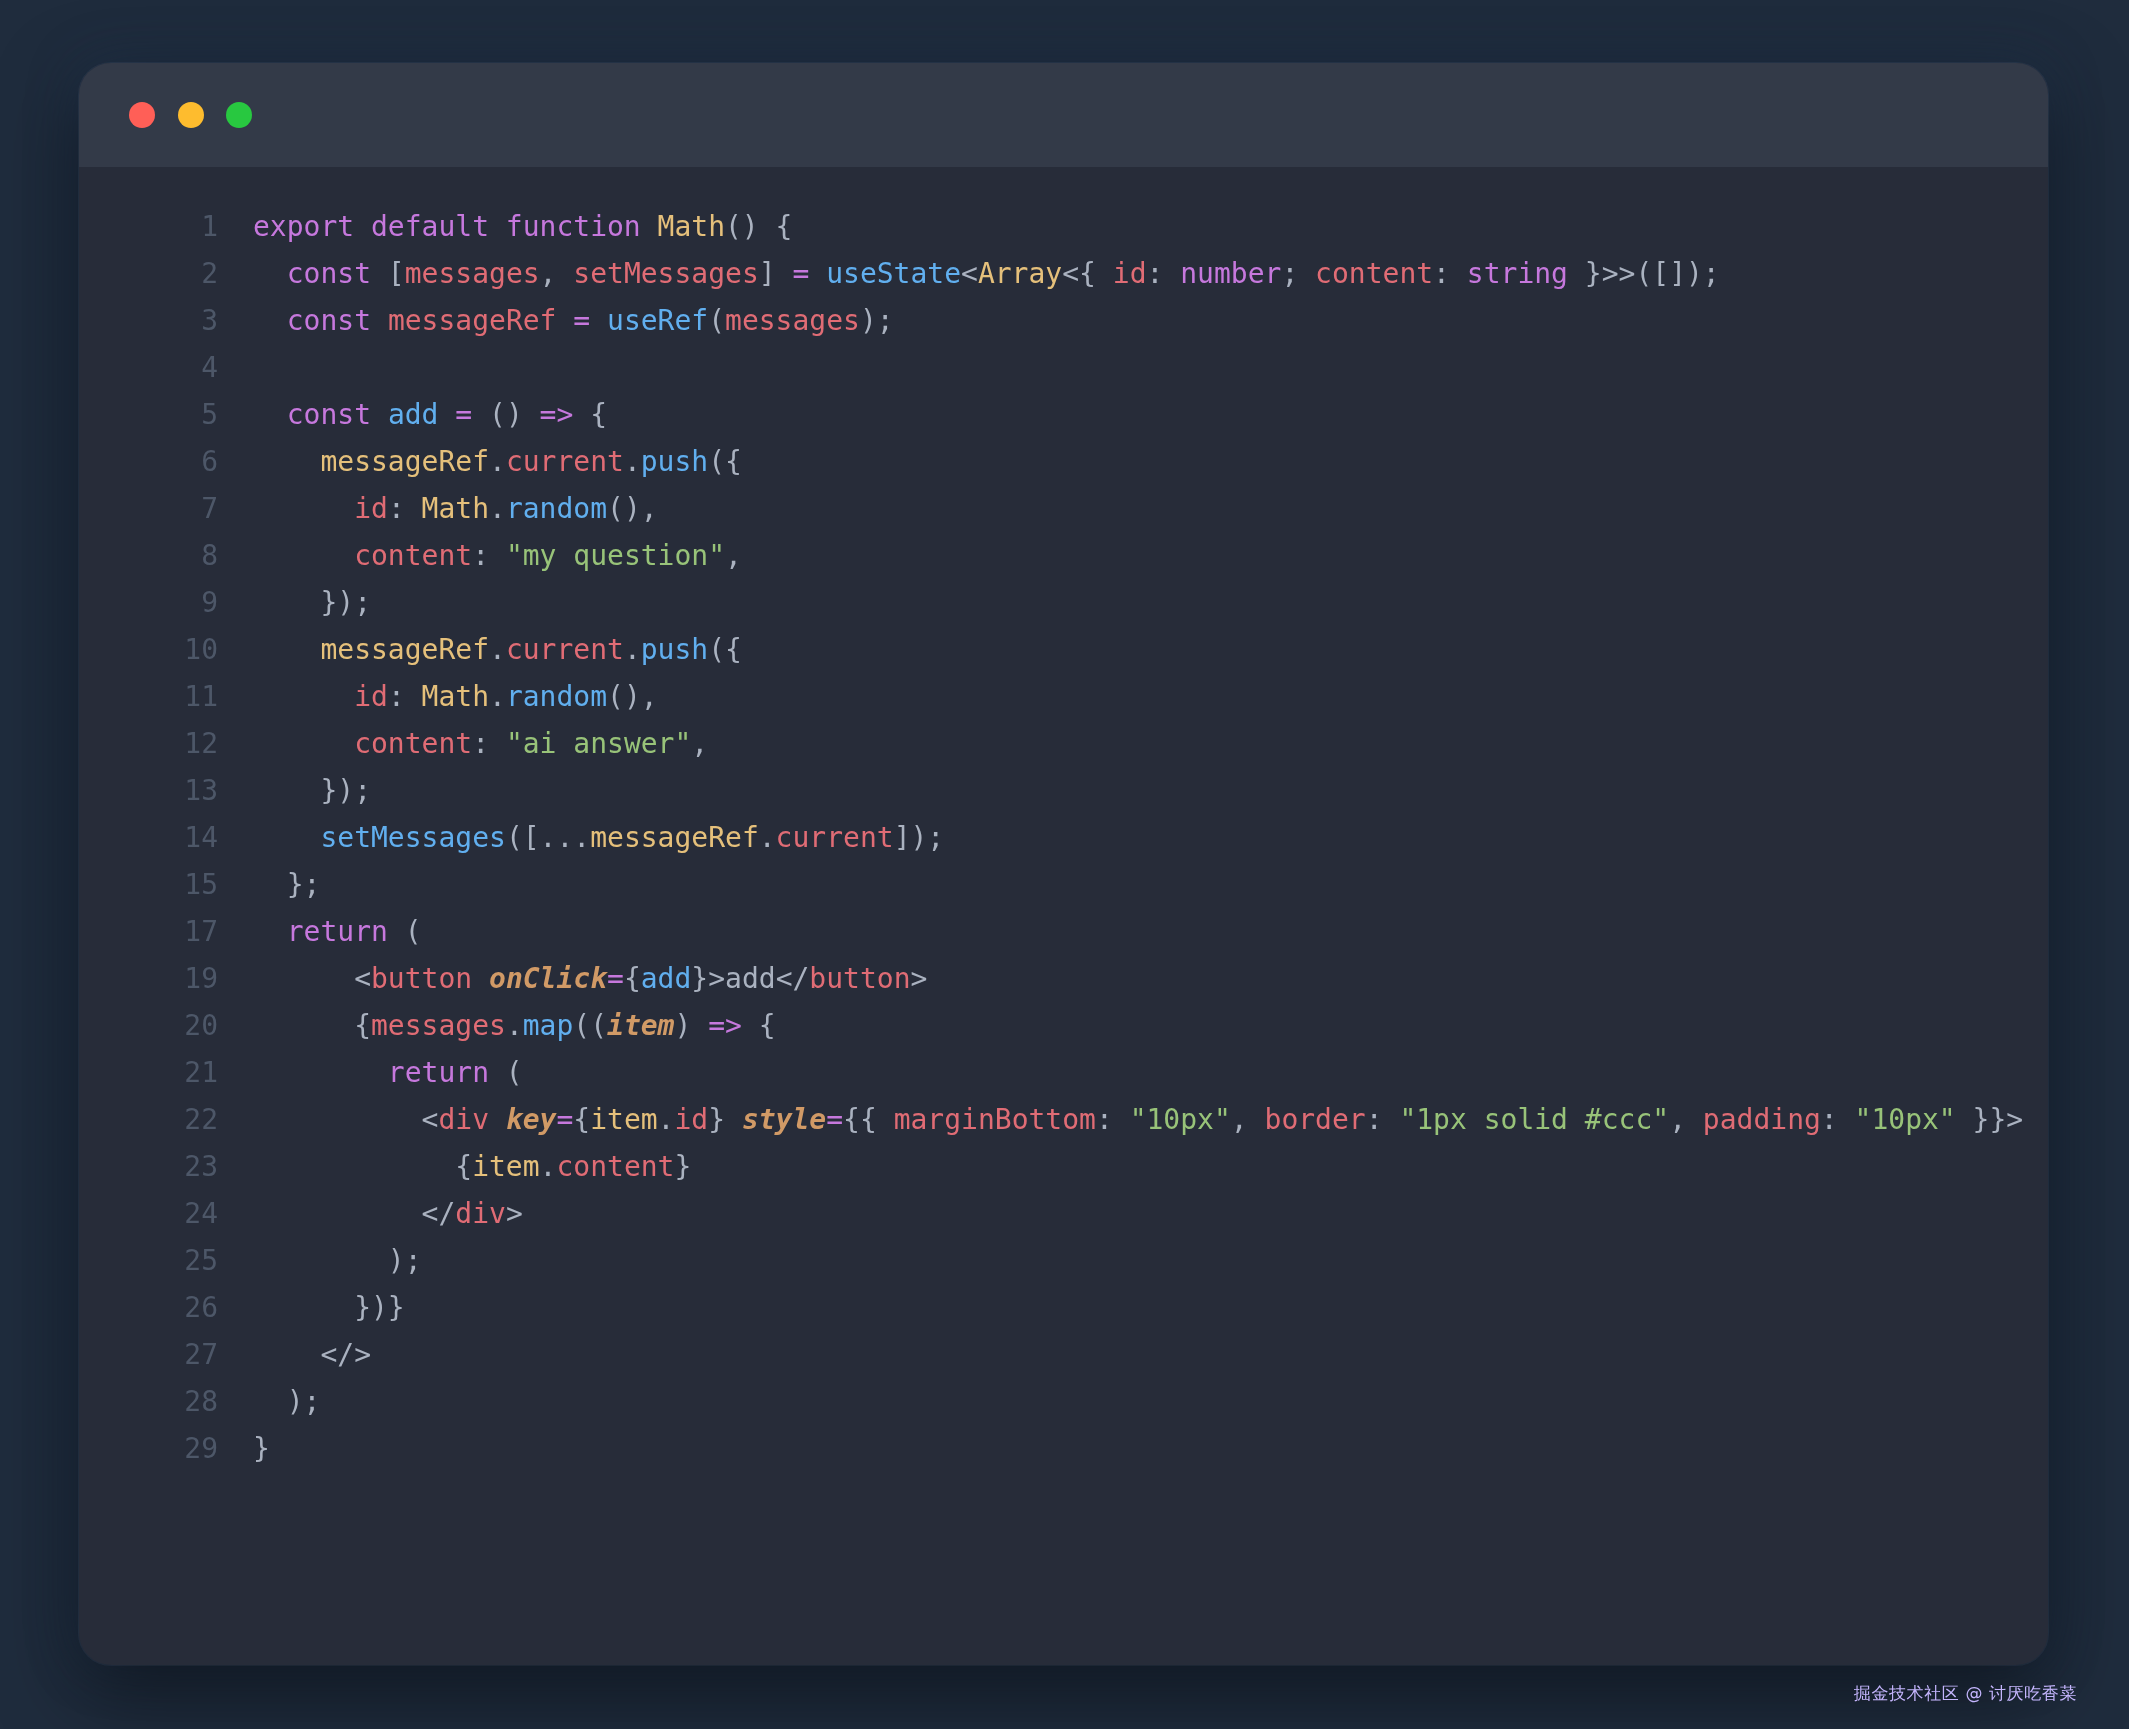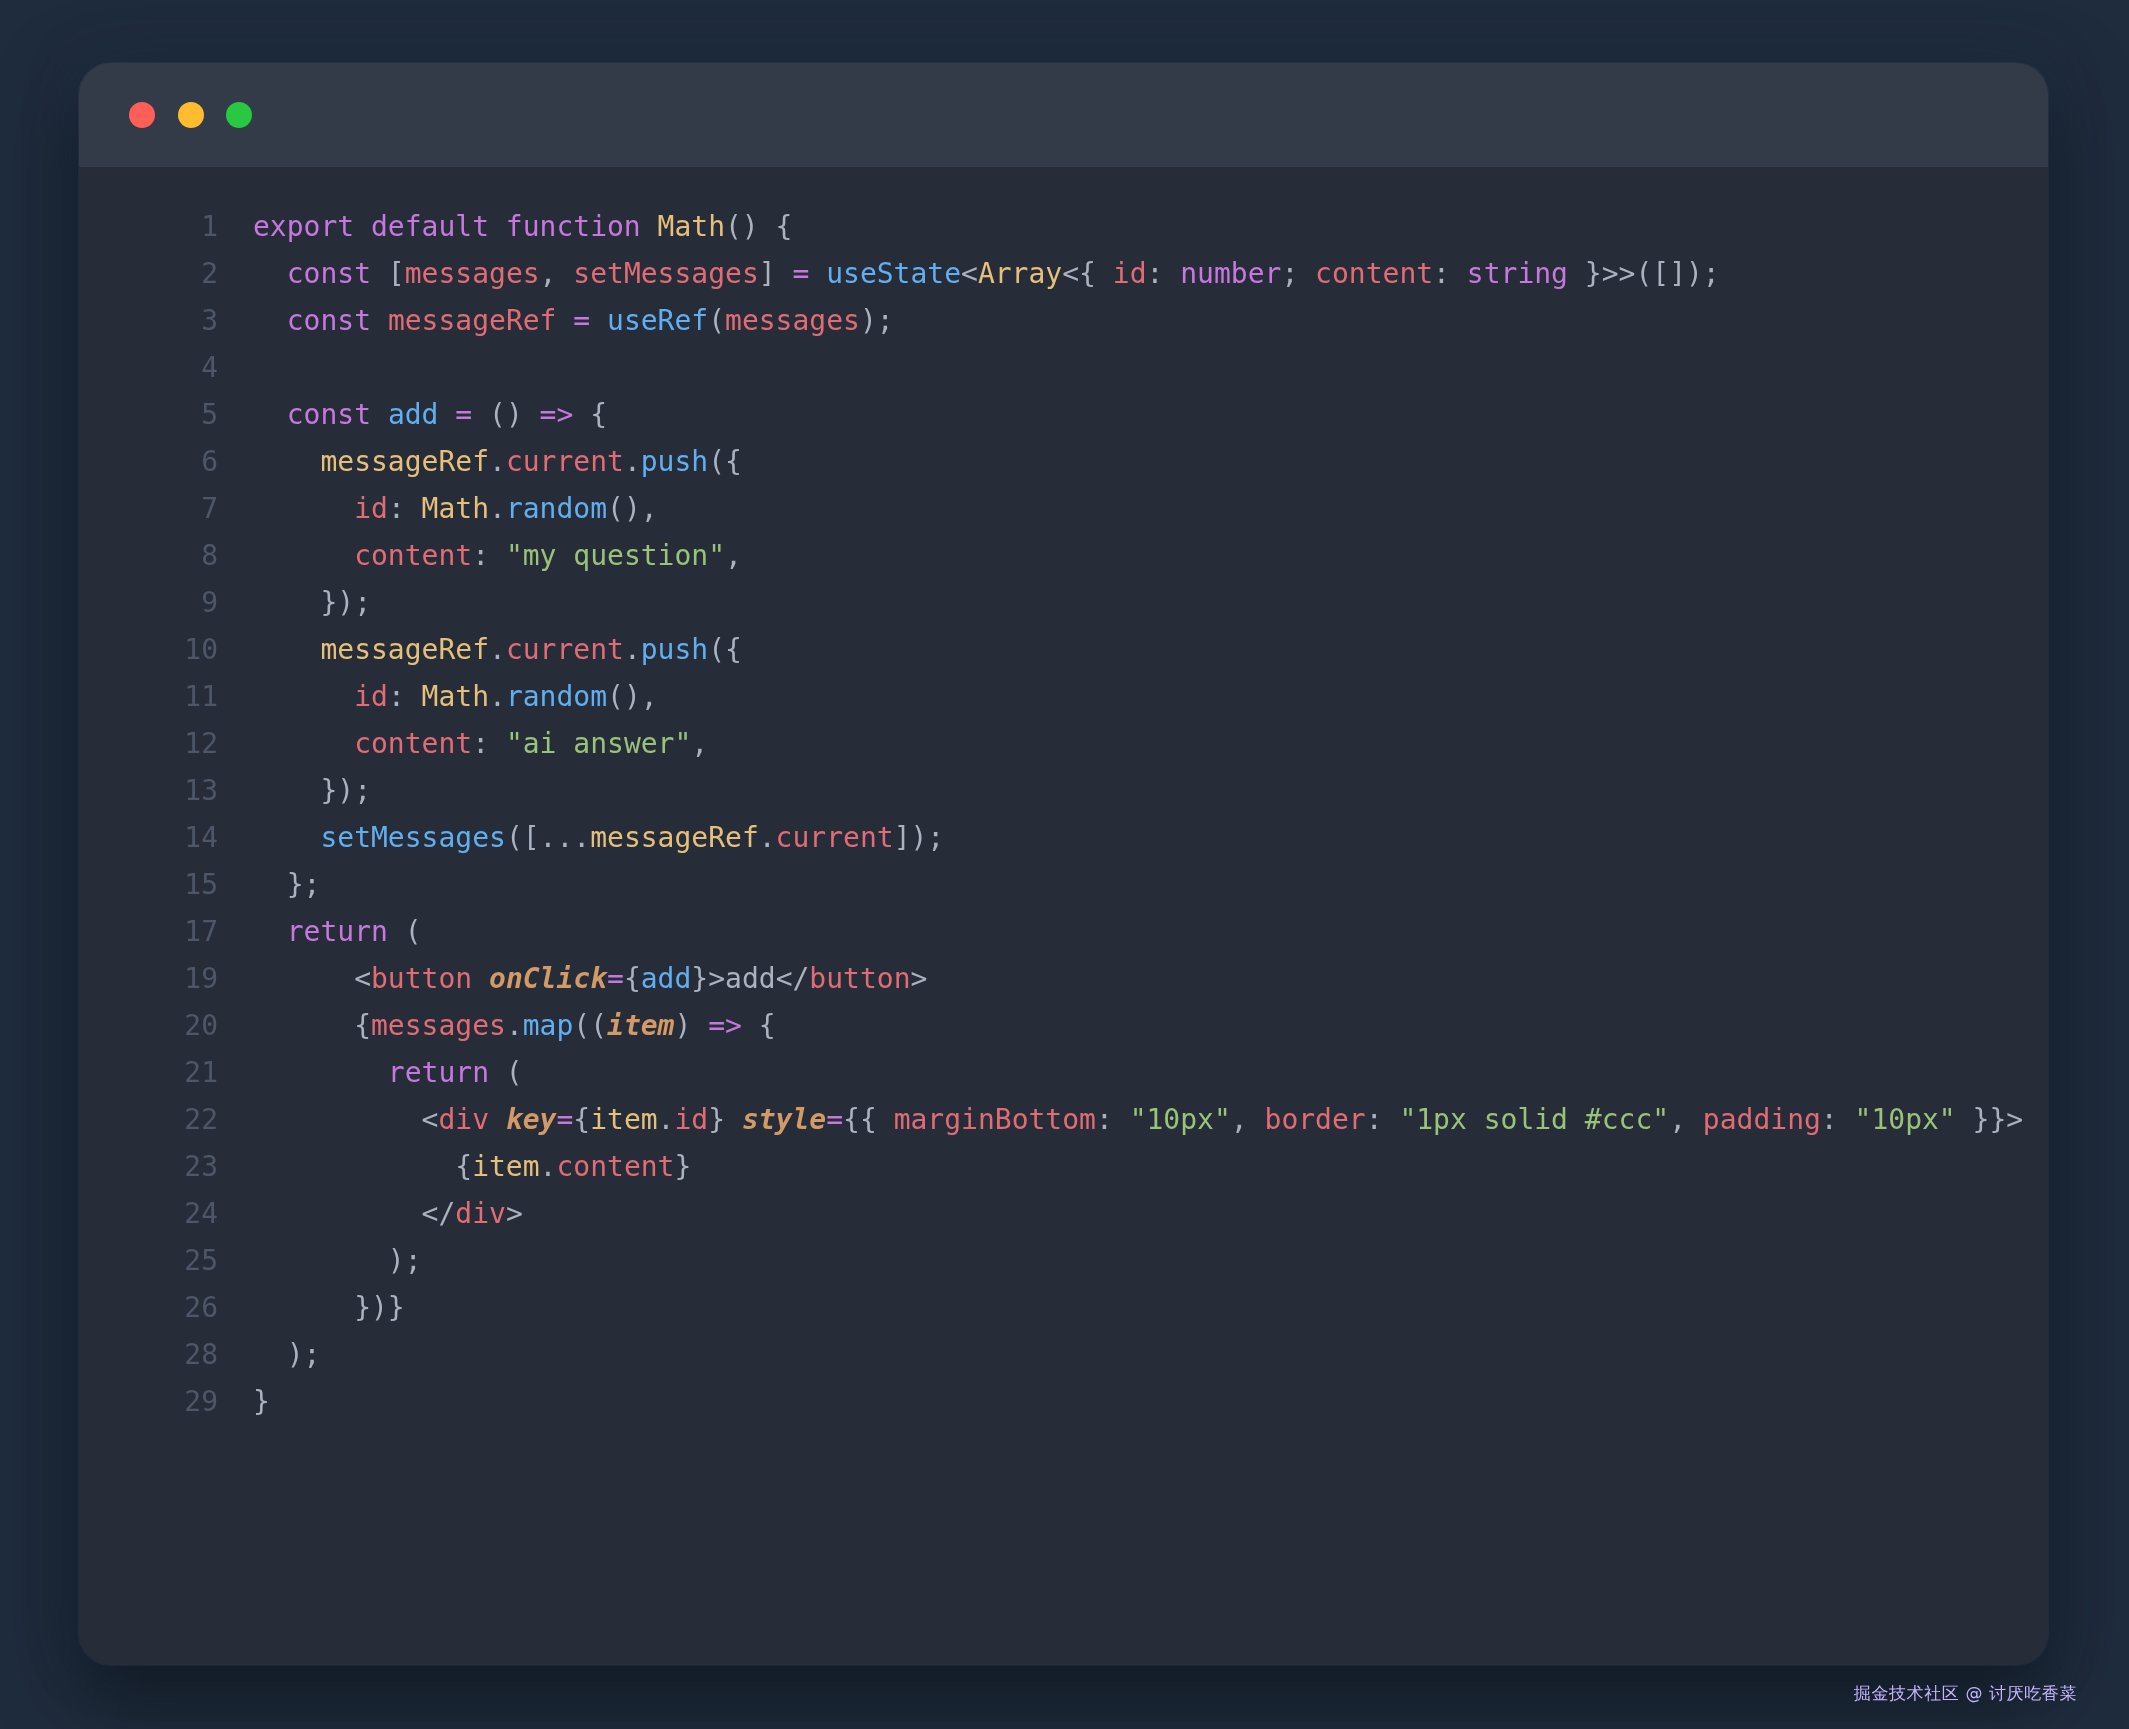--- a/index.html
+++ b/index.html
@@ -104,19 +104,20 @@
         <div class="line"><span class="ln">15</span><span class="code"><span class="tk-pl">  };</span></span></div>
         <div class="line"><span class="ln">17</span><span class="code"><span class="tk-pl">  </span><span class="tk-kw">return</span><span class="tk-pl"> (</span></span></div>
         <div class="line"><span class="ln">19</span><span class="code"><span class="tk-pl">      &lt;</span><span class="tk-rd">button</span><span class="tk-pl"> </span><span class="tk-or">onClick</span><span class="tk-kw">=</span><span class="tk-pl">{</span><span class="tk-bl">add</span><span class="tk-pl">}&gt;add&lt;/</span><span class="tk-rd">button</span><span class="tk-pl">&gt;</span></span></div>
         <div class="line"><span class="ln">20</span><span class="code"><span class="tk-pl">      {</span><span class="tk-rd">messages</span><span class="tk-pl">.</span><span class="tk-bl">map</span><span class="tk-pl">((</span><span class="tk-or">item</span><span class="tk-pl">) </span><span class="tk-kw">=&gt;</span><span class="tk-pl"> {</span></span></div>
         <div class="line"><span class="ln">21</span><span class="code"><span class="tk-pl">        </span><span class="tk-kw">return</span><span class="tk-pl"> (</span></span></div>
         <div class="line"><span class="ln">22</span><span class="code"><span class="tk-pl">          &lt;</span><span class="tk-rd">div</span><span class="tk-pl"> </span><span class="tk-or">key</span><span class="tk-kw">=</span><span class="tk-pl">{</span><span class="tk-fn">item</span><span class="tk-pl">.</span><span class="tk-rd">id</span><span class="tk-pl">} </span><span class="tk-or">style</span><span class="tk-kw">=</span><span class="tk-pl">{{ </span><span class="tk-rd">marginBottom</span><span class="tk-pl">: </span><span class="tk-st">"10px"</span><span class="tk-pl">, </span><span class="tk-rd">border</span><span class="tk-pl">: </span><span class="tk-st">"1px solid #ccc"</span><span class="tk-pl">, </span><span class="tk-rd">padding</span><span class="tk-pl">: </span><span class="tk-st">"10px"</span><span class="tk-pl"> }}&gt;</span></span></div>
         <div class="line"><span class="ln">23</span><span class="code"><span class="tk-pl">            {</span><span class="tk-fn">item</span><span class="tk-pl">.</span><span class="tk-rd">content</span><span class="tk-pl">}</span></span></div>
         <div class="line"><span class="ln">24</span><span class="code"><span class="tk-pl">          &lt;/</span><span class="tk-rd">div</span><span class="tk-pl">&gt;</span></span></div>
         <div class="line"><span class="ln">25</span><span class="code"><span class="tk-pl">        );</span></span></div>
         <div class="line"><span class="ln">26</span><span class="code"><span class="tk-pl">      })}</span></span></div>
+        <div class="line"><span class="ln">27</span><span class="code"><span class="tk-pl">    &lt;/&gt;</span></span></div>
         <div class="line"><span class="ln">28</span><span class="code"><span class="tk-pl">  );</span></span></div>
         <div class="line"><span class="ln">29</span><span class="code"><span class="tk-pl">}</span></span></div>
       </div>
   </div>
   <div class="watermark">掘金技术社区 @ 讨厌吃香菜</div>
 </div>
 
 
 </body></html>

